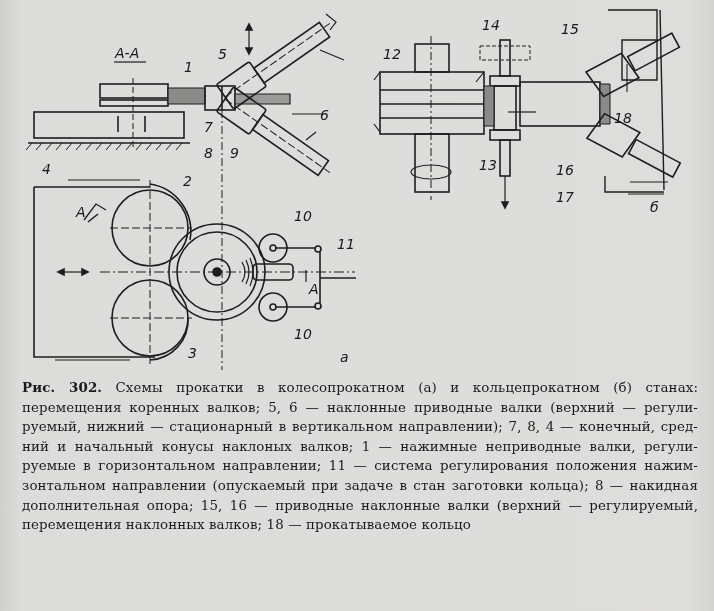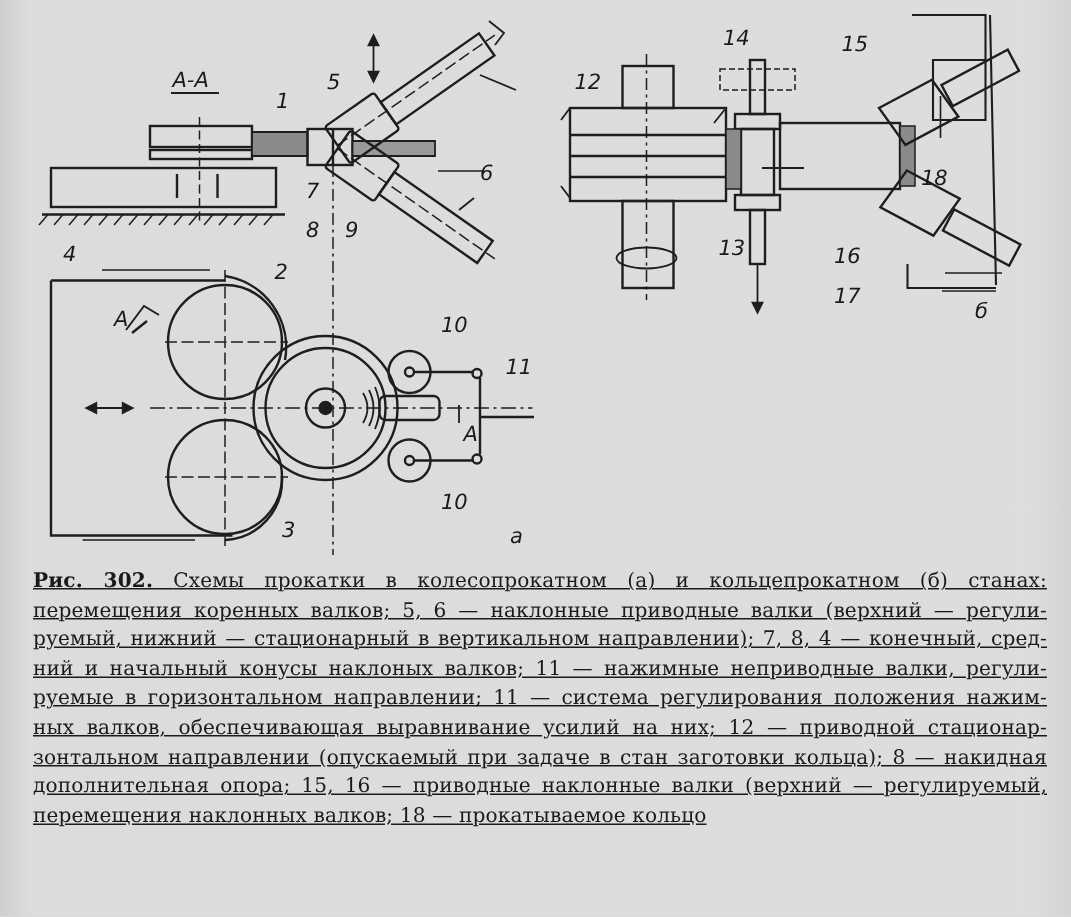--- a/index.html
+++ b/index.html
@@ -2,21 +2,21 @@
 <html><head>
 <meta charset="utf-8">
 <style>
   html,body{margin:0;padding:0;}
   body{width:714px;height:611px;background:#d9d9d7;overflow:hidden;position:relative;font-family:"DejaVu Serif",serif;color:#1a1a1a;}
   .page{position:absolute;left:0;top:0;width:714px;height:611px;background:linear-gradient(90deg,#cfcfcd 0,#dcdcda 20px,#dedddb 690px,#d3d3d1 714px);}
   .fig{position:absolute;left:0;top:0;width:714px;height:372px;}
   .fig svg{width:714px;height:372px;display:block;}
   .lbl{font-family:"DejaVu Sans",sans-serif;font-style:italic;font-size:14px;fill:#1a1a1a;}
   .caption{position:absolute;left:22px;top:378px;width:676px;font-size:13.4px;line-height:19.6px;text-align:justify;letter-spacing:0.1px;}
-  .caption .line{display:block;text-align:justify;text-align-last:justify;white-space:nowrap;text-decoration:underline;}
+  .caption .line{display:block;text-align:justify;text-align-last:justify;white-space:nowrap;}
   .caption .line.last{text-align-last:left;}
   .caption b{font-weight:bold;}
 </style>
 </head>
 <body>
 
 <div class="page">
 
   <div class="fig">
     <svg viewBox="0 0 714 372" xmlns="http://www.w3.org/2000/svg" stroke="#1e1e1e" fill="none" stroke-width="1.6">
@@ -180,20 +180,19 @@
         <text class="lbl" x="556" y="202">17</text>
         <text class="lbl" x="650" y="212">б</text>
       </g>
     </svg>
   </div>
 
   <div class="caption">
     <span class="line"><b>Рис. 302.</b> <span>Схемы прокатки в колесопрокатном (а) и кольцепрокатном (б) станах:</span></span>
     <span class="line">перемещения коренных валков; 5, 6 — наклонные приводные валки (верхний — регули-</span>
     <span class="line">руемый, нижний — стационарный в вертикальном направлении); 7, 8, 4 — конечный, сред-</span>
-    <span class="line">ний и начальный конусы наклоных валков; 11 — нажимные неприводные валки, регули-</span>
+    <span class="line">ний и начальный конусы наклоных валков; 1 — нажимные неприводные валки, регули-</span>
     <span class="line">руемые в горизонтальном  направлении; 11 — система регулирования положения нажим-</span>
-    <span class="line">ных валков, обеспечивающая выравнивание усилий на них; 12 — приводной стационар-</span>
     <span class="line">зонтальном направлении (опускаемый при задаче в стан заготовки кольца); 8 — накидная</span>
     <span class="line">дополнительная опора; 15, 16 — приводные наклонные валки (верхний — регулируемый,</span>
     <span class="line last">перемещения наклонных валков; 18 — прокатываемое кольцо</span>
   </div>
 </div>
 
 </body></html>

